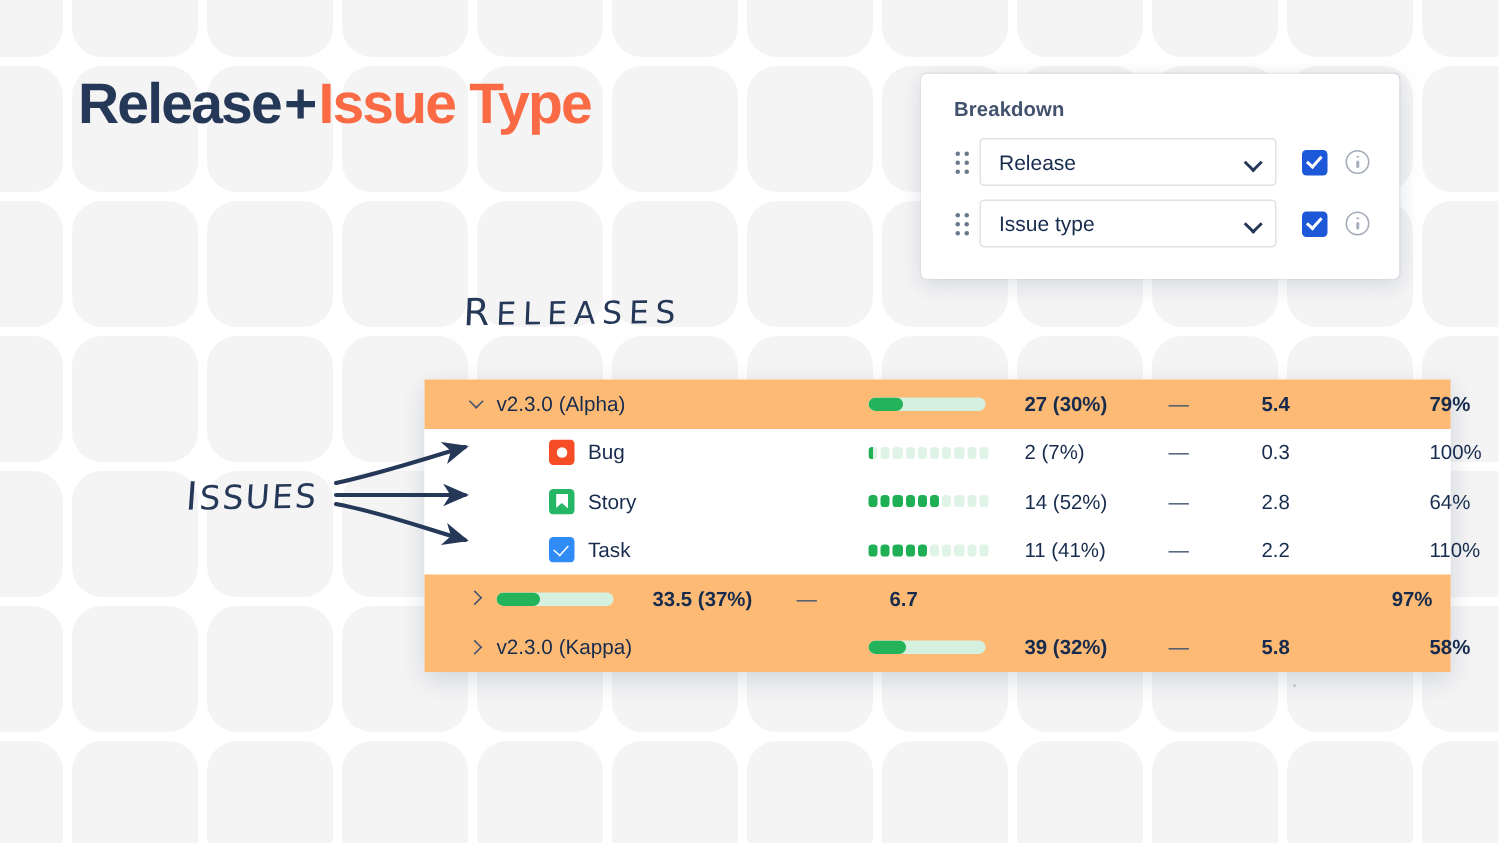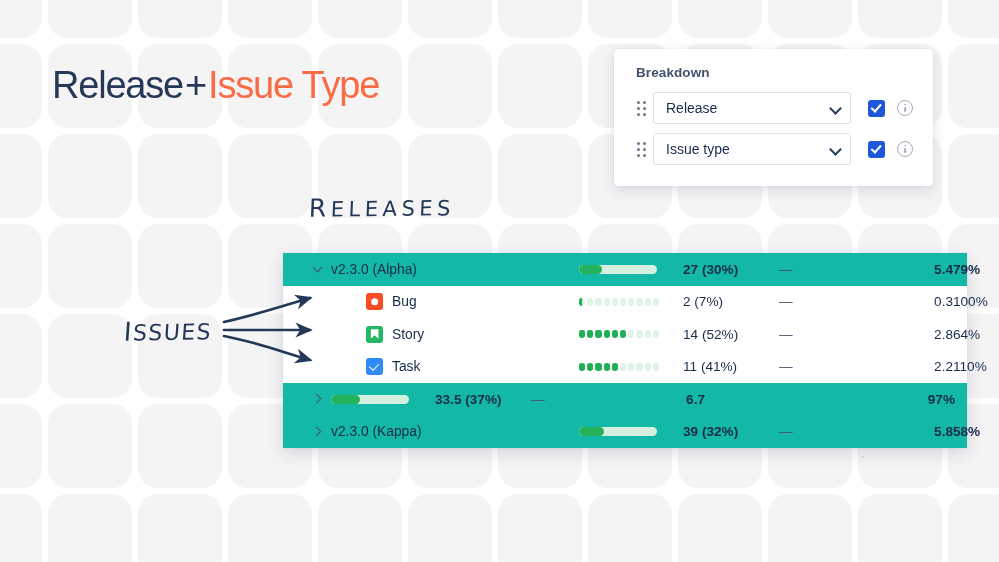--- a/index.html
+++ b/index.html
@@ -30,24 +30,24 @@
     width: 84px;
     height: 84px;
     border-radius: 20px;
     background: #f4f4f5;
   }
 
   
   #title {
     position: absolute;
     left: 52px;
-    top: 64px;
+    top: 49px;
     z-index: 5;
     font-size: 38px;
-    font-weight: normal;
+    font-weight: bold;
     letter-spacing: -1.2px;
     white-space: nowrap;
   }
   #title .t-dark { color: #253858; }
   #title .t-plus { color: #253858; padding: 0 2px; }
   #title .t-orange { color: #fa6b45; }
 
   
   #breakdown-panel {
     position: absolute;
@@ -216,21 +216,21 @@
     z-index: 5;
     padding-bottom: 0;
   }
   .trow {
     display: flex;
     align-items: center;
     height: 32.5px;
     background: #ffffff;
     position: relative;
   }
-  .trow.parent { background: #14b8a6; }
+  .trow.parent { background: #fdba74; }
 
   .c-twisty {
     width: 48px;
     flex: 0 0 48px;
     display: flex;
     justify-content: flex-end;
     padding-right: 8px;
     cursor: pointer;
   }
   .twisty {
@@ -349,21 +349,20 @@
   .c-dash {
     flex: 0 0 62px;
     font-size: 13.6px;
     color: #42526e;
     text-align: left;
   }
   .c-num {
     flex: 0 0 112px;
     font-size: 13.6px;
     color: #172b4d;
-    text-align: right;
   }
   .c-pct {
     flex: 1 1 auto;
     font-size: 13.6px;
     color: #172b4d;
     text-align: right;
     padding-right: 12px;
   }
   .trow.parent .c-count,
   .trow.parent .c-num,

